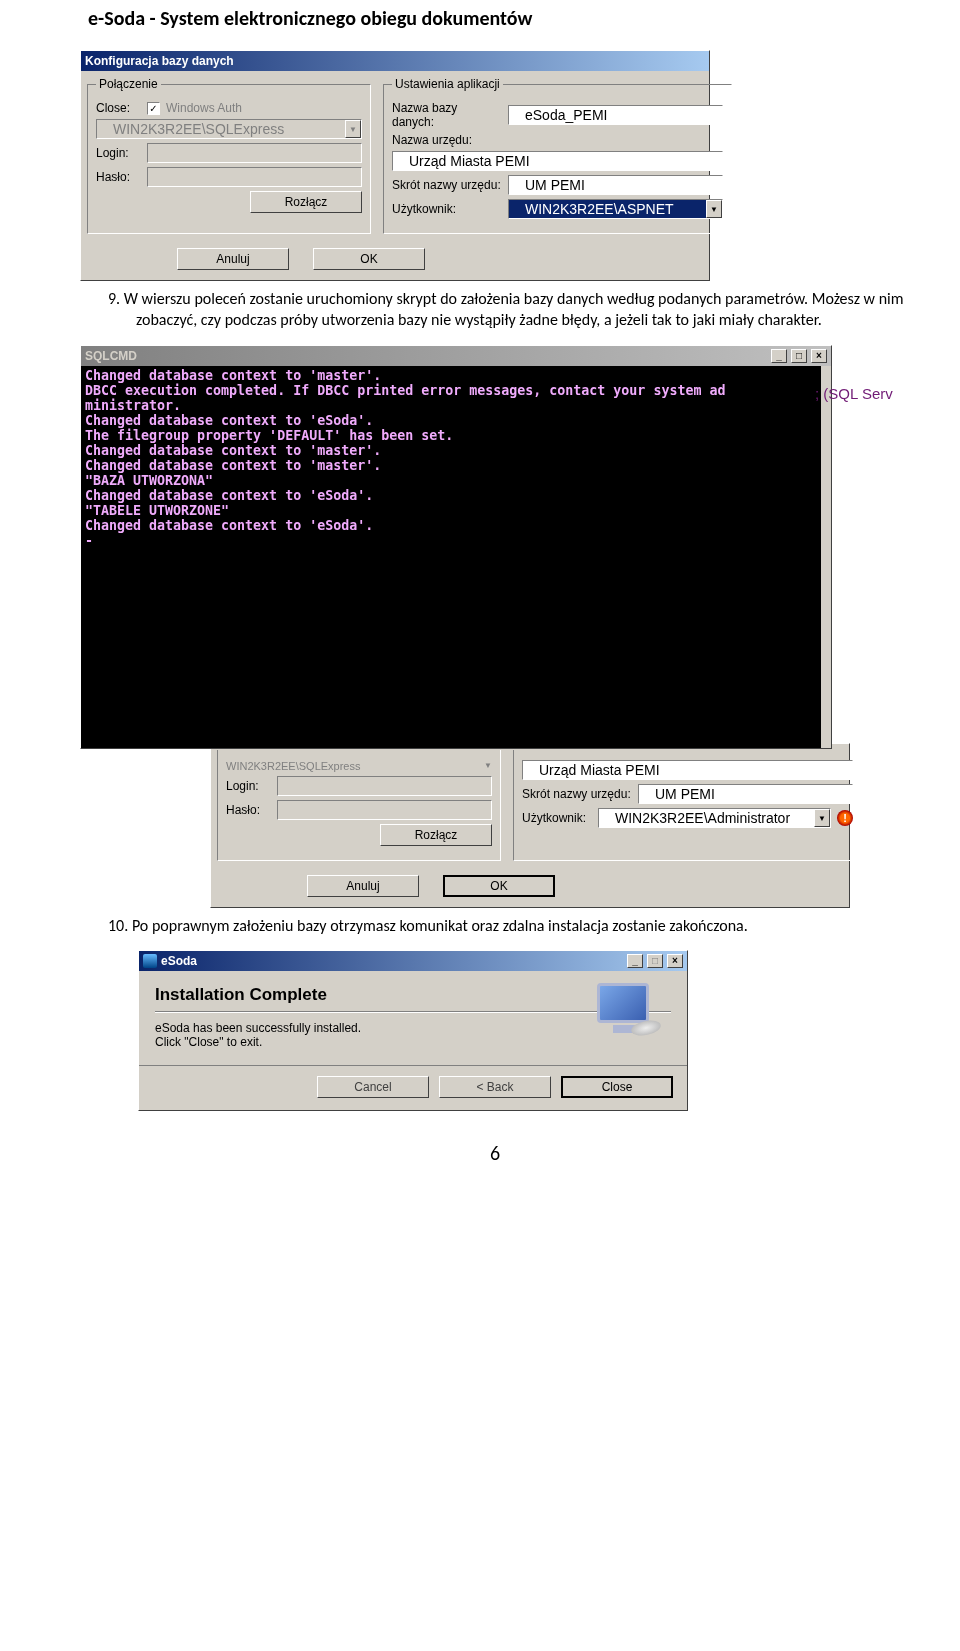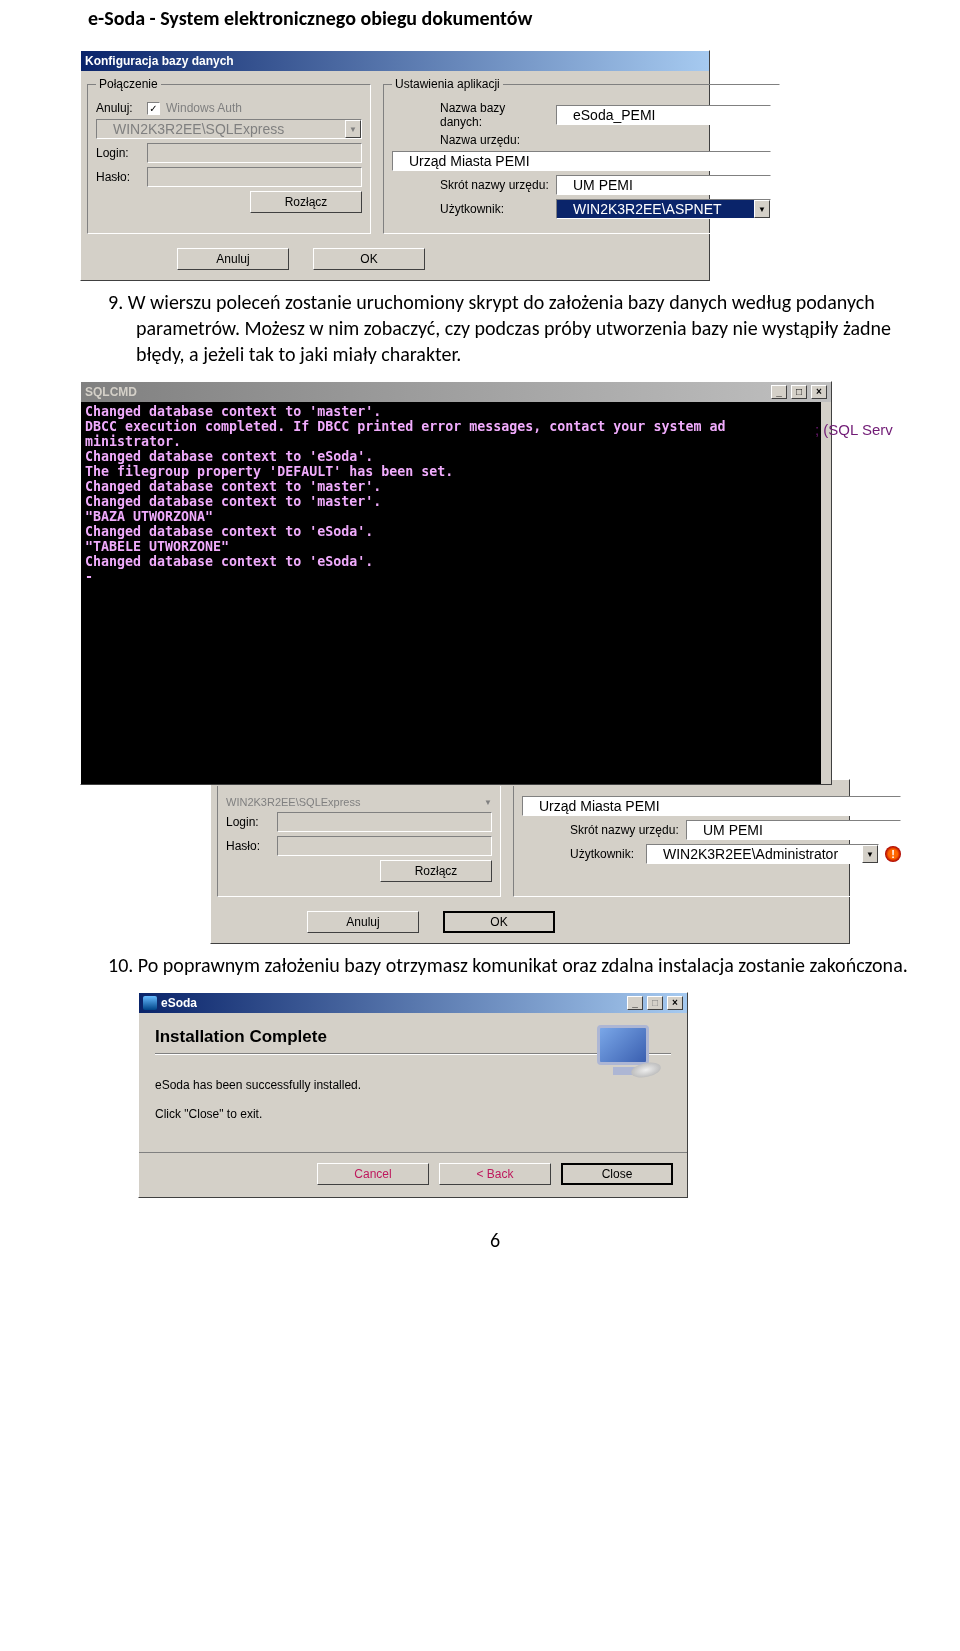--- a/index.html
+++ b/index.html
@@ -11,21 +11,21 @@
     color: #000;
     padding: 0 50px 40px 80px;
   }
   .header-line {
     font-size: 20px;
     font-weight: bold;
     padding: 6px 0 20px 0;
     margin-left: 8px;
   }
   .para {
-    font-size: 20px;
+    font-size: 16px;
     line-height: 1.3;
     margin: 8px 0 14px 0;
   }
   .indent { text-indent: -28px; padding-left: 56px; }
   .page-num { text-align: center; font-size: 20px; margin-top: 30px; }
 
   
   .win-dialog {
     background: #d4d0c8;
     border-top: 1px solid #fff;
@@ -61,21 +61,21 @@
   }
   fieldset.group {
     border: 1px solid #fff;
     border-top-color: #808080;
     border-left-color: #808080;
     margin: 6px;
     padding: 6px 8px 10px 8px;
   }
   fieldset.group legend { padding: 0 3px; }
   .row { display: flex; align-items: center; margin: 4px 0; gap: 6px; }
-  .lbl { width: 110px; margin-left: 48px; }
+  .lbl { width: 110px; }
   .lbl-short { width: 45px; }
   .win-input {
     background: #fff;
     border-top: 1px solid #808080;
     border-left: 1px solid #808080;
     border-right: 1px solid #fff;
     border-bottom: 1px solid #fff;
     height: 20px;
     padding: 1px 16px;
     font-family: Tahoma, Arial, sans-serif;
@@ -101,21 +101,21 @@
     border-top: 1px solid #fff;
     border-left: 1px solid #fff;
     border-right: 1px solid #404040;
     border-bottom: 1px solid #404040;
     padding: 3px 0;
     width: 112px;
     text-align: center;
     font-size: 12px;
     cursor: pointer;
   }
-  .win-btn.disabled { color: #be185d; }
+  .win-btn.disabled { color: #404040; }
   .btn-row { display: flex; gap: 24px; padding: 8px 0 10px 96px; }
   .checkbox-box {
     width: 13px; height: 13px;
     background: #fff;
     border-top: 1px solid #808080;
     border-left: 1px solid #808080;
     border-right: 1px solid #fff;
     border-bottom: 1px solid #fff;
     font-size: 10px;
     line-height: 11px;
@@ -168,21 +168,21 @@
   .wiz-btn-row {
     display: flex; gap: 10px; justify-content: flex-end;
     padding: 10px 14px 12px 14px;
     border-top: 1px solid #808080;
   }
   .wiz-icon {
     float: right;
     width: 80px; height: 70px;
     margin-top: -4px;
   }
-  .wiz-text { font-size: 12px; margin: 23px 0; }
+  .wiz-text { font-size: 12px; margin: 8px 0; }
   .wiz-text2 { font-size: 12px; margin-top: 140px; }
 
   
   .monitor {
     position: relative; width: 70px; height: 60px;
   }
   .monitor .screen {
     position: absolute; left: 6px; top: 2px; width: 52px; height: 40px;
     background: linear-gradient(135deg,#7aa7e8,#3a5fb0);
     border: 3px solid #adb6d4; border-radius: 4px;
@@ -204,21 +204,21 @@
 
 <div class="win-dialog" style="width:630px;margin-left:0;">
   <div class="titlebar">
     <span>Konfiguracja bazy danych</span>
   </div>
   <div style="display:flex;">
 
     <fieldset class="group" style="flex:1;">
       <legend>Połączenie</legend>
       <div class="row">
-        <span class="lbl-short">Anuluj:</span>
+        <span class="lbl-short">Close:</span>
         <span class="checkbox-box">✓</span>
         <span style="color:#808080;">Windows Auth</span>
       </div>
       <div class="row">
         <div class="win-combo">
           <input class="win-input disabled" readonly="" value="WIN2K3R2EE\SQLExpress" style="">
           <div class="arrow disabled">▼</div>
         </div>
       </div>
       <div class="row">

